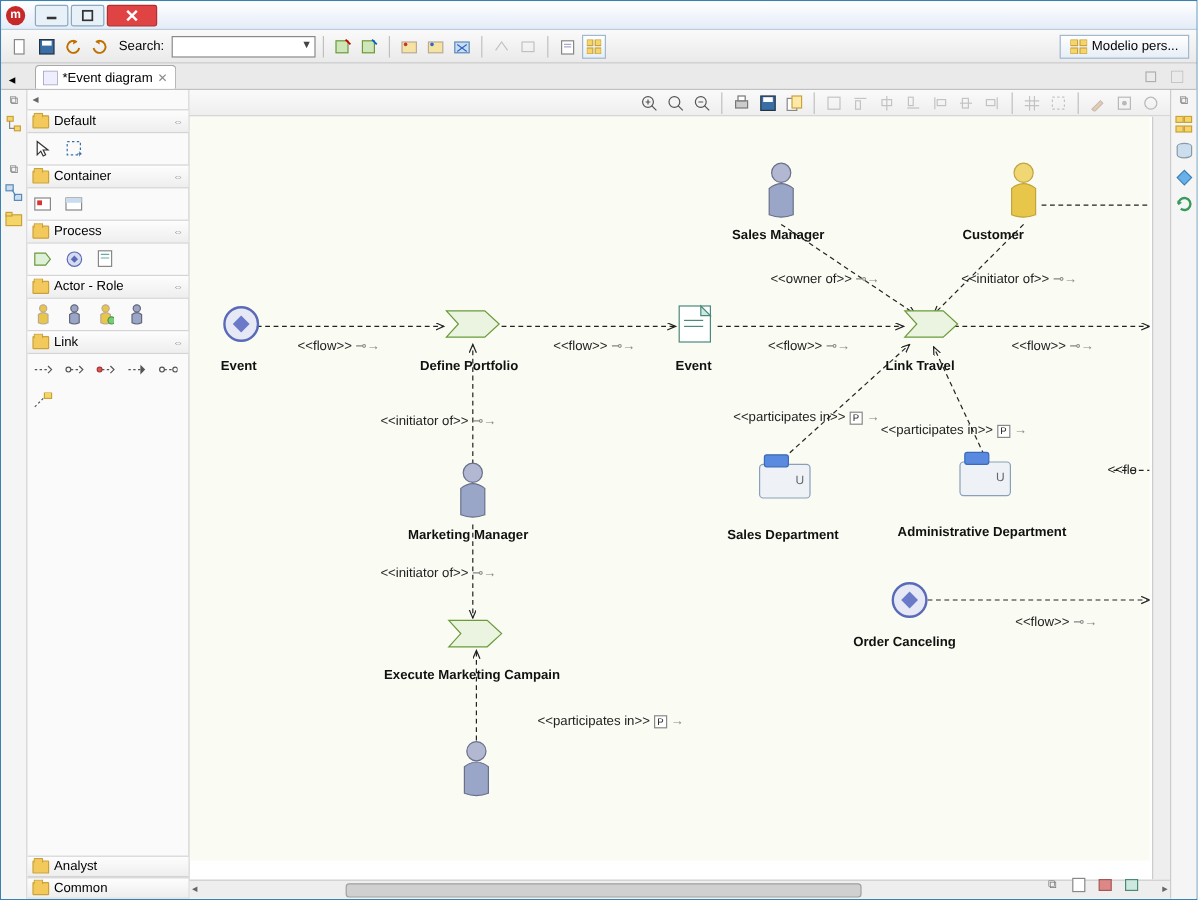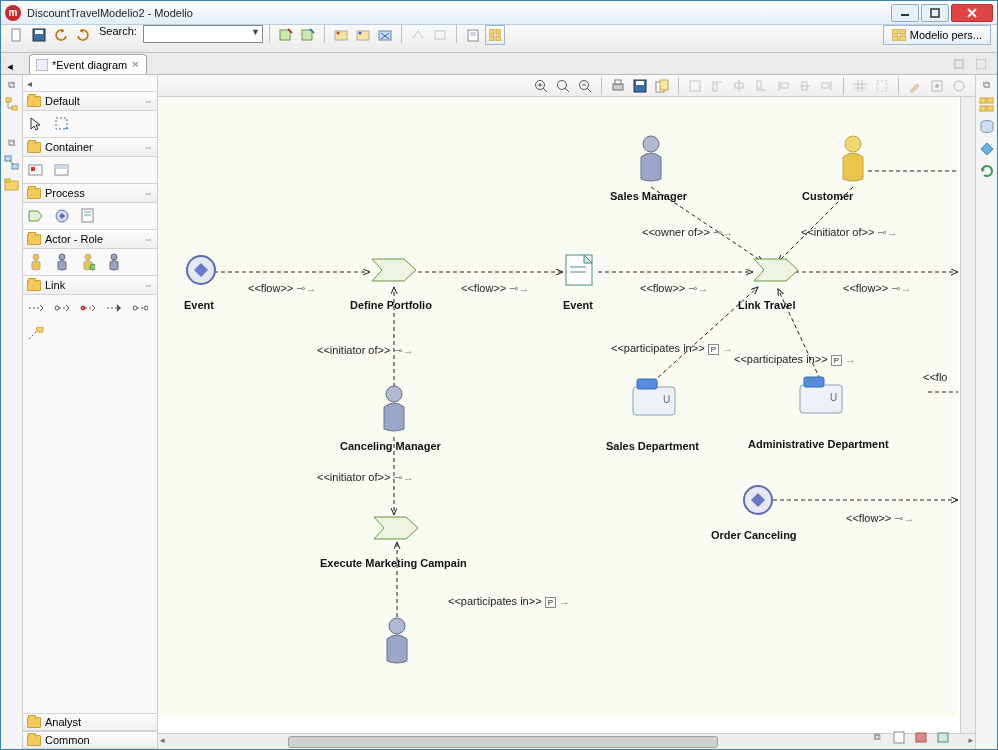--- a/index.html
+++ b/index.html
@@ -6,21 +6,21 @@
 body { font-family: "Segoe UI", Tahoma, sans-serif; font-size: 11px; background: #f0f0f0; width: 998px; height: 750px; overflow: hidden; }
 .window { width: 100%; height: 100%; display: flex; flex-direction: column; border: 1px solid #3c7fb1; }
 .titlebar { height: 24px; background: linear-gradient(#fff, #e4ecf7); display: flex; align-items: center; padding: 0 4px; border-bottom: 1px solid #b8cde0; }
 .titlebar .icon { width: 16px; height: 16px; background: #c72828; border-radius: 8px; margin-right: 6px; display: flex; align-items: center; justify-content: center; color: #fff; font-weight: bold; font-size: 10px; }
 .titlebar .title { flex: 1; color: #222; }
 .win-btn { width: 28px; height: 18px; border: 1px solid #8aa8c0; margin-left: 2px; background: #e8f0f8; display: inline-flex; align-items: center; justify-content: center; border-radius: 2px; }
 .win-btn.close { background: #e04343; border-color: #b03030; color: #fff; width: 42px; }
 .menubar { height: 22px; background: linear-gradient(#fefefe, #ececec); display: flex; align-items: center; padding: 0 4px; border-bottom: 1px solid #c0c0c0; }
 .menu-item { padding: 2px 8px; cursor: default; }
 .menu-item u { text-decoration: underline; }
-.toolbar { height: 28px; background: linear-gradient(#fafafa, #eaeaea); display: flex; padding: 0 6px; border-bottom: 1px solid #c0c0c0; gap: 2px; }
+.toolbar { height: 28px; background: linear-gradient(#fafafa, #eaeaea); display: flex; align-items: center; padding: 0 6px; border-bottom: 1px solid #c0c0c0; gap: 2px; }
 .tb-sep { width: 1px; height: 18px; background: #c0c0c0; margin: 0 4px; }
 .tb-btn { width: 20px; height: 20px; display: inline-flex; align-items: center; justify-content: center; border: 1px solid transparent; }
 .search-lbl { margin: 0 4px; }
 .search-box { width: 120px; height: 18px; border: 1px solid #888; background: #fff; }
 .persp-btn { margin-left: auto; height: 20px; border: 1px solid #a0b8d0; background: linear-gradient(#fff,#e7eef7); padding: 0 8px; display: flex; align-items: center; gap: 4px; }
 .tabbar { height: 22px; background: #eaeaea; display: flex; align-items: flex-end; padding: 0 2px; border-bottom: 1px solid #c0c0c0; position: relative; }
 .tab { height: 20px; background: #fff; border: 1px solid #a8a8a8; border-bottom: none; border-radius: 4px 4px 0 0; padding: 2px 6px; display: flex; align-items: center; gap: 4px; margin-left: 12px; }
 .tab-close { color: #888; font-size: 10px; }
 .tabbar-right { margin-left: auto; padding: 0 4px; display: flex; gap: 2px; }
 .work { flex: 1; display: flex; overflow: hidden; background: #fff; }
@@ -47,21 +47,20 @@
 .persp-grid-btn { width: 20px; height: 20px; border: 1px solid #a0b8d0; background: linear-gradient(#fff,#e7eef7); display:flex; align-items:center; justify-content:center; margin-right:2px; }
 .bottom-section-head { height: 18px; text-align: center; }
 </style>
 </head>
 <body>
 
 <div class="window">
 
   <div class="titlebar">
     <div class="icon">m</div>
-    <div class="title">DiscountTravelModelio2 - Modelio</div>
     <div class="win-btn">
         <svg width="10" height="10">
           <line x1="1" y1="7" x2="9" y2="7" stroke="#333" stroke-width="2"></line>
         </svg>
       </div>
     <div class="win-btn">
         <svg width="10" height="10">
           <rect x="1" y="1" width="8" height="8" fill="none" stroke="#333" stroke-width="1.5"></rect>
         </svg>
       </div>
@@ -583,39 +582,39 @@
               <path d="M3 22 Q13 14 23 22 L23 44 Q13 48 3 44 Z" fill="#9aa6c8" stroke="#6a708a"></path>
             </g>
           </svg>
 
           <div class="node-label" style="left:26px; top:202px;">Event</div>
           <div class="node-label" style="left:192px; top:202px;">Define Portfolio</div>
           <div class="node-label" style="left:405px; top:202px;">Event</div>
           <div class="node-label" style="left:580px; top:202px;">Link Travel</div>
           <div class="node-label" style="left:452px; top:93px;">Sales Manager</div>
           <div class="node-label" style="left:644px; top:93px;">Customer</div>
-          <div class="node-label" style="left:182px; top:343px;">Canceling Manager</div>
+          <div class="node-label" style="left:182px; top:343px;">Marketing Manager</div>
           <div class="node-label" style="left:162px; top:460px;">Execute Marketing Campain</div>
           <div class="node-label" style="left:448px; top:343px;">Sales Department</div>
           <div class="node-label" style="left:590px; top:341px;">Administrative Department</div>
           <div class="node-label" style="left:553px; top:432px;">Order Canceling</div>
 
           <div class="edge-label" style="left:90px; top:185px;"><span>&lt;&lt;flow&gt;&gt;</span> <span style="color:#888">⊸→</span></div>
           <div class="edge-label" style="left:303px; top:185px;"><span>&lt;&lt;flow&gt;&gt;</span> <span style="color:#888">⊸→</span></div>
           <div class="edge-label" style="left:482px; top:185px;"><span>&lt;&lt;flow&gt;&gt;</span> <span style="color:#888">⊸→</span></div>
           <div class="edge-label" style="left:685px; top:185px;"><span>&lt;&lt;flow&gt;&gt;</span> <span style="color:#888">⊸→</span></div>
           <div class="edge-label" style="left:484px; top:129px;"><span>&lt;&lt;owner of&gt;&gt;</span> <span style="color:#888">⊸→</span></div>
           <div class="edge-label" style="left:643px; top:129px;"><span>&lt;&lt;initiator of&gt;&gt;</span> <span style="color:#888">⊸→</span></div>
           <div class="edge-label" style="left:159px; top:247px;"><span>&lt;&lt;initiator of&gt;&gt;</span> <span style="color:#888">⊸→</span></div>
           <div class="edge-label" style="left:159px; top:374px;"><span>&lt;&lt;initiator of&gt;&gt;</span> <span style="color:#888">⊸→</span></div>
           <div class="edge-label" style="left:453px; top:245px;"><span>&lt;&lt;participates in&gt;&gt;</span> <span style="font-size:8px;border:1px solid #888;padding:0 2px;background:#fff">P</span> <span style="color:#888">→</span></div>
           <div class="edge-label" style="left:576px; top:256px;"><span>&lt;&lt;participates in&gt;&gt;</span> <span style="font-size:8px;border:1px solid #888;padding:0 2px;background:#fff">P</span> <span style="color:#888">→</span></div>
           <div class="edge-label" style="left:290px; top:498px;"><span>&lt;&lt;participates in&gt;&gt;</span> <span style="font-size:8px;border:1px solid #888;padding:0 2px;background:#fff">P</span> <span style="color:#888">→</span></div>
           <div class="edge-label" style="left:688px; top:415px;"><span>&lt;&lt;flow&gt;&gt;</span> <span style="color:#888">⊸→</span></div>
-          <div class="edge-label" style="left:765px; top:274px;">&lt;&lt;flo</div>
+          <div class="edge-label" style="left:765px; top:289px;">&lt;&lt;flo</div>
         </div>
         <div class="vscroll"></div>
       </div>
       <div class="bottom-scroll">
         <span style="position:absolute;left:2px;top:1px;font-size:9px;color:#666">◂</span>
         <div class="hscroll-thumb"></div>
         <span style="position:absolute;right:2px;top:1px;font-size:9px;color:#666">▸</span>
       </div>
       <div class="footer-right">
         <span class="tb-btn" style="font-size:10px;color:#777">⧉</span>

